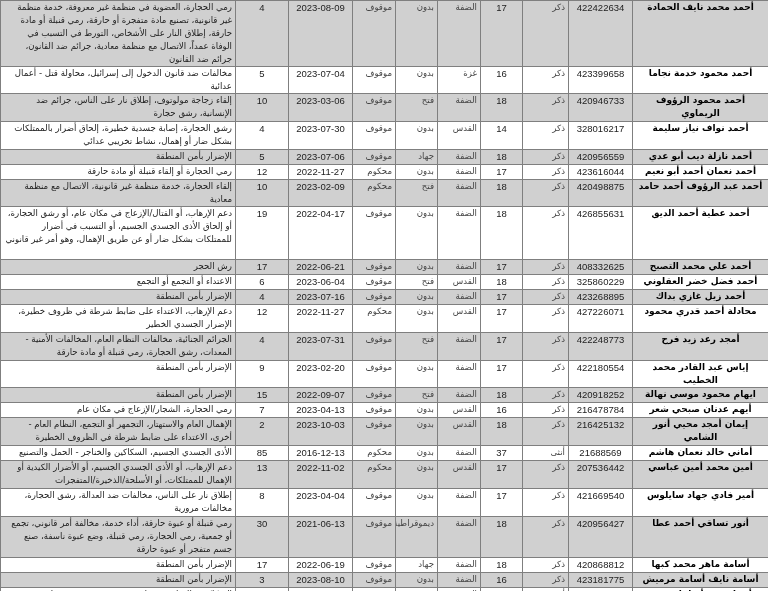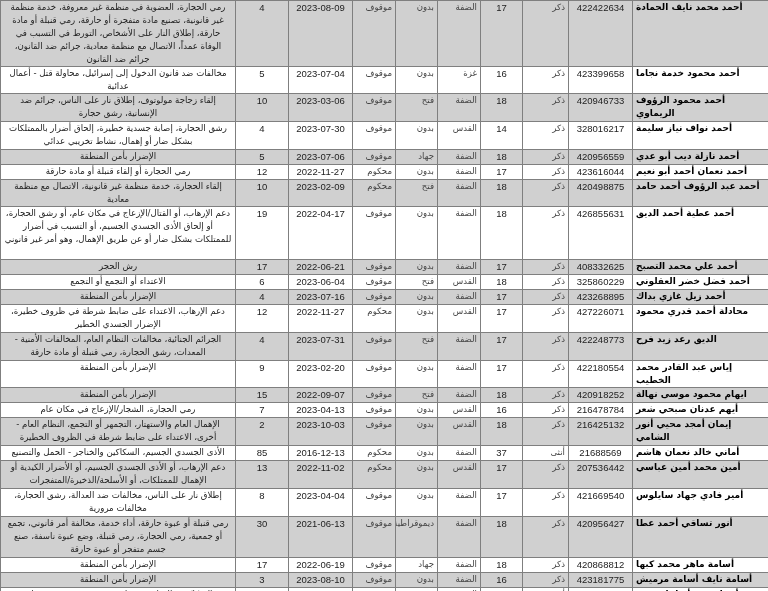--- a/index.html
+++ b/index.html
@@ -1,24 +1,24 @@
 <!DOCTYPE html>
 <html><head>
 <meta charset="utf-8">
 <style>
   html, body { margin:0; padding:0; background:#ffffff; }
   body { width:768px; height:591px; overflow:hidden; font-family:"DejaVu Sans", sans-serif; }
   table { border-collapse:collapse; table-layout:fixed; width:768px; direction:rtl; }
   td { border:1px solid #7f7f7f; font-size:8.6px; line-height:13px; padding:0 3px; vertical-align:top; color:#222; overflow:hidden; }
   tr.shade td { background:#d0d0d0; }
   tr.plain td { background:#ffffff; }
-  td.name { font-weight:bold; font-size:9px; color:#000; text-align:left; }
+  td.name { font-weight:bold; font-size:9px; color:#000; text-align:center; }
   td.id, td.num, td.date { text-align:center; font-family:"Liberation Sans", sans-serif; font-size:9.5px; }
   td.c { text-align:right; color:#444; }
-  td.off { text-align:center; }
+  td.off { text-align:right; }
 </style>
 </head>
 <body>
 
 <table>
   <colgroup>
     <col style="width:136px">
       <col style="width:64px">
       <col style="width:46px">
       <col style="width:42px">
@@ -168,21 +168,21 @@
         <td class="c">ذكر</td>
         <td class="num">17</td>
         <td class="c">القدس</td>
         <td class="c">بدون</td>
         <td class="c">محكوم</td>
         <td class="date">2022-11-27</td>
         <td class="num">12</td>
         <td class="off">دعم الإرهاب، الاعتداء على ضابط شرطة في ظروف خطيرة، الإضرار الجسدي الخطير</td>
       </tr>
       <tr class="shade" style="height: 28px;">
-        <td class="name">الديق رعد زيد فرح</td>
+        <td class="name">أمجد رعد زيد فرح</td>
         <td class="id">422248773</td>
         <td class="c">ذكر</td>
         <td class="num">17</td>
         <td class="c">الضفة</td>
         <td class="c">فتح</td>
         <td class="c">موقوف</td>
         <td class="date">2023-07-31</td>
         <td class="num">4</td>
         <td class="off">الجرائم الجنائية، مخالفات النظام العام، المخالفات الأمنية - المعدات، رشق الحجارة، رمي قنبلة أو مادة حارقة</td>
       </tr>

